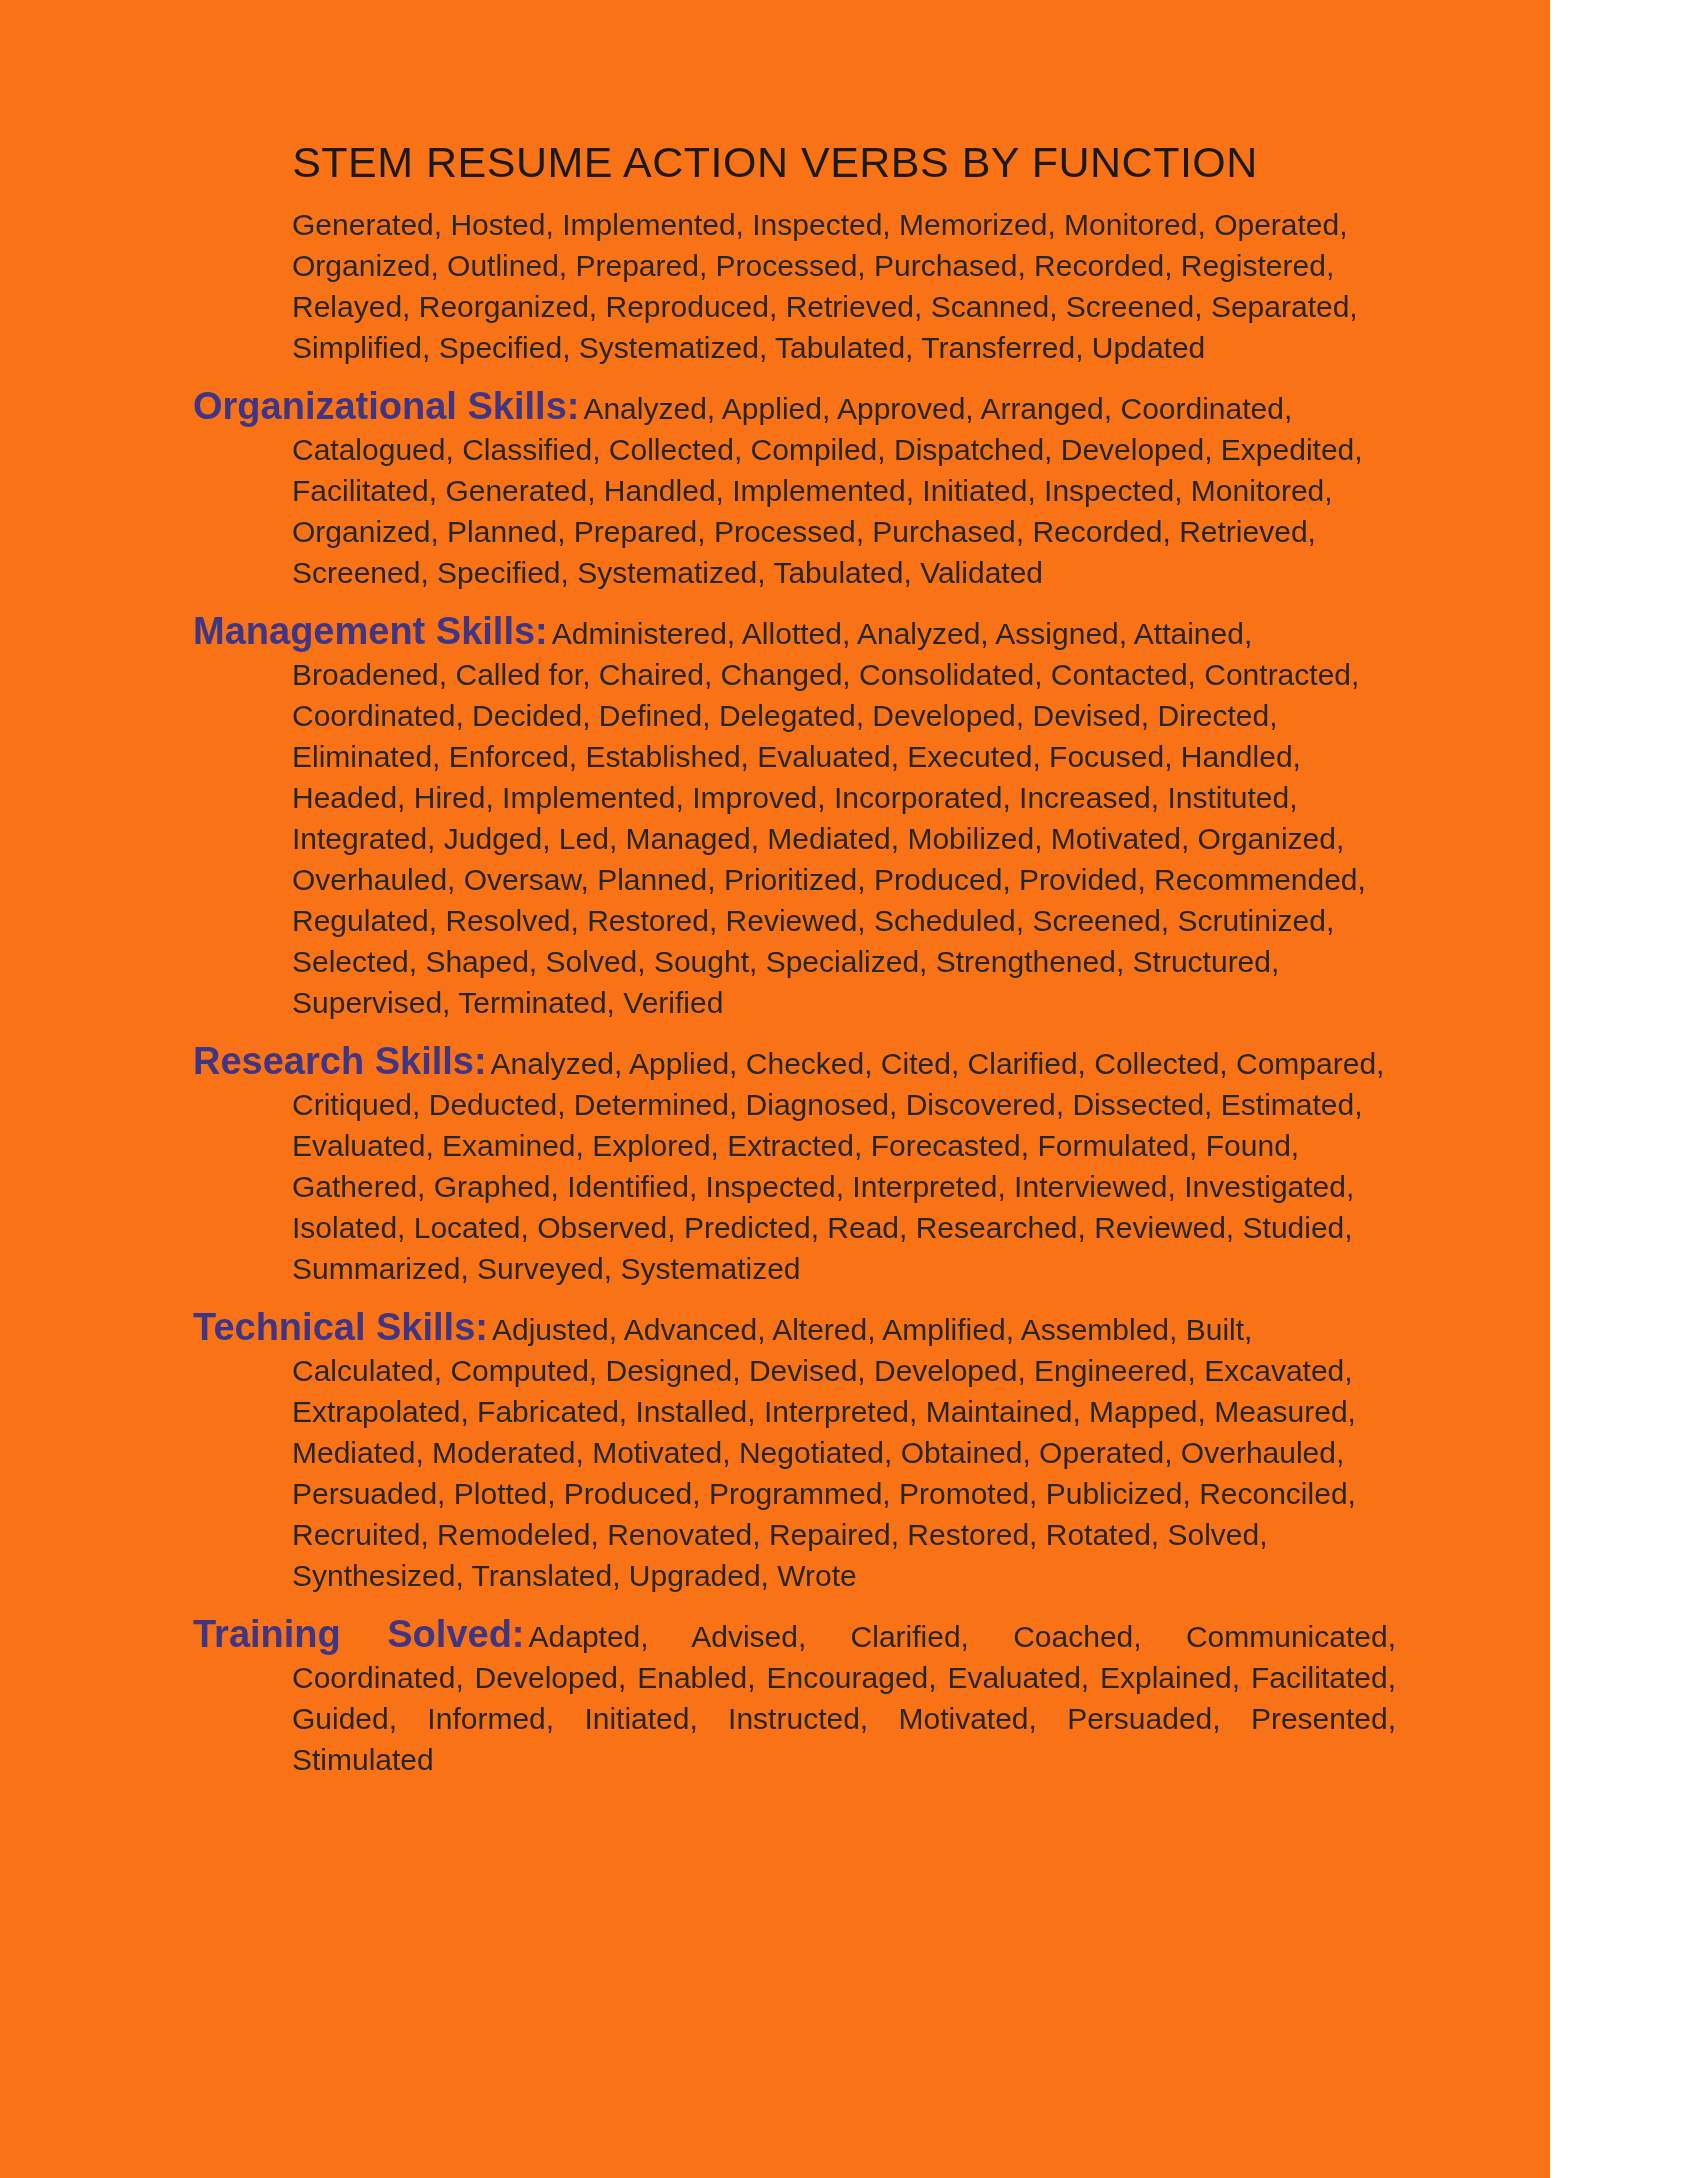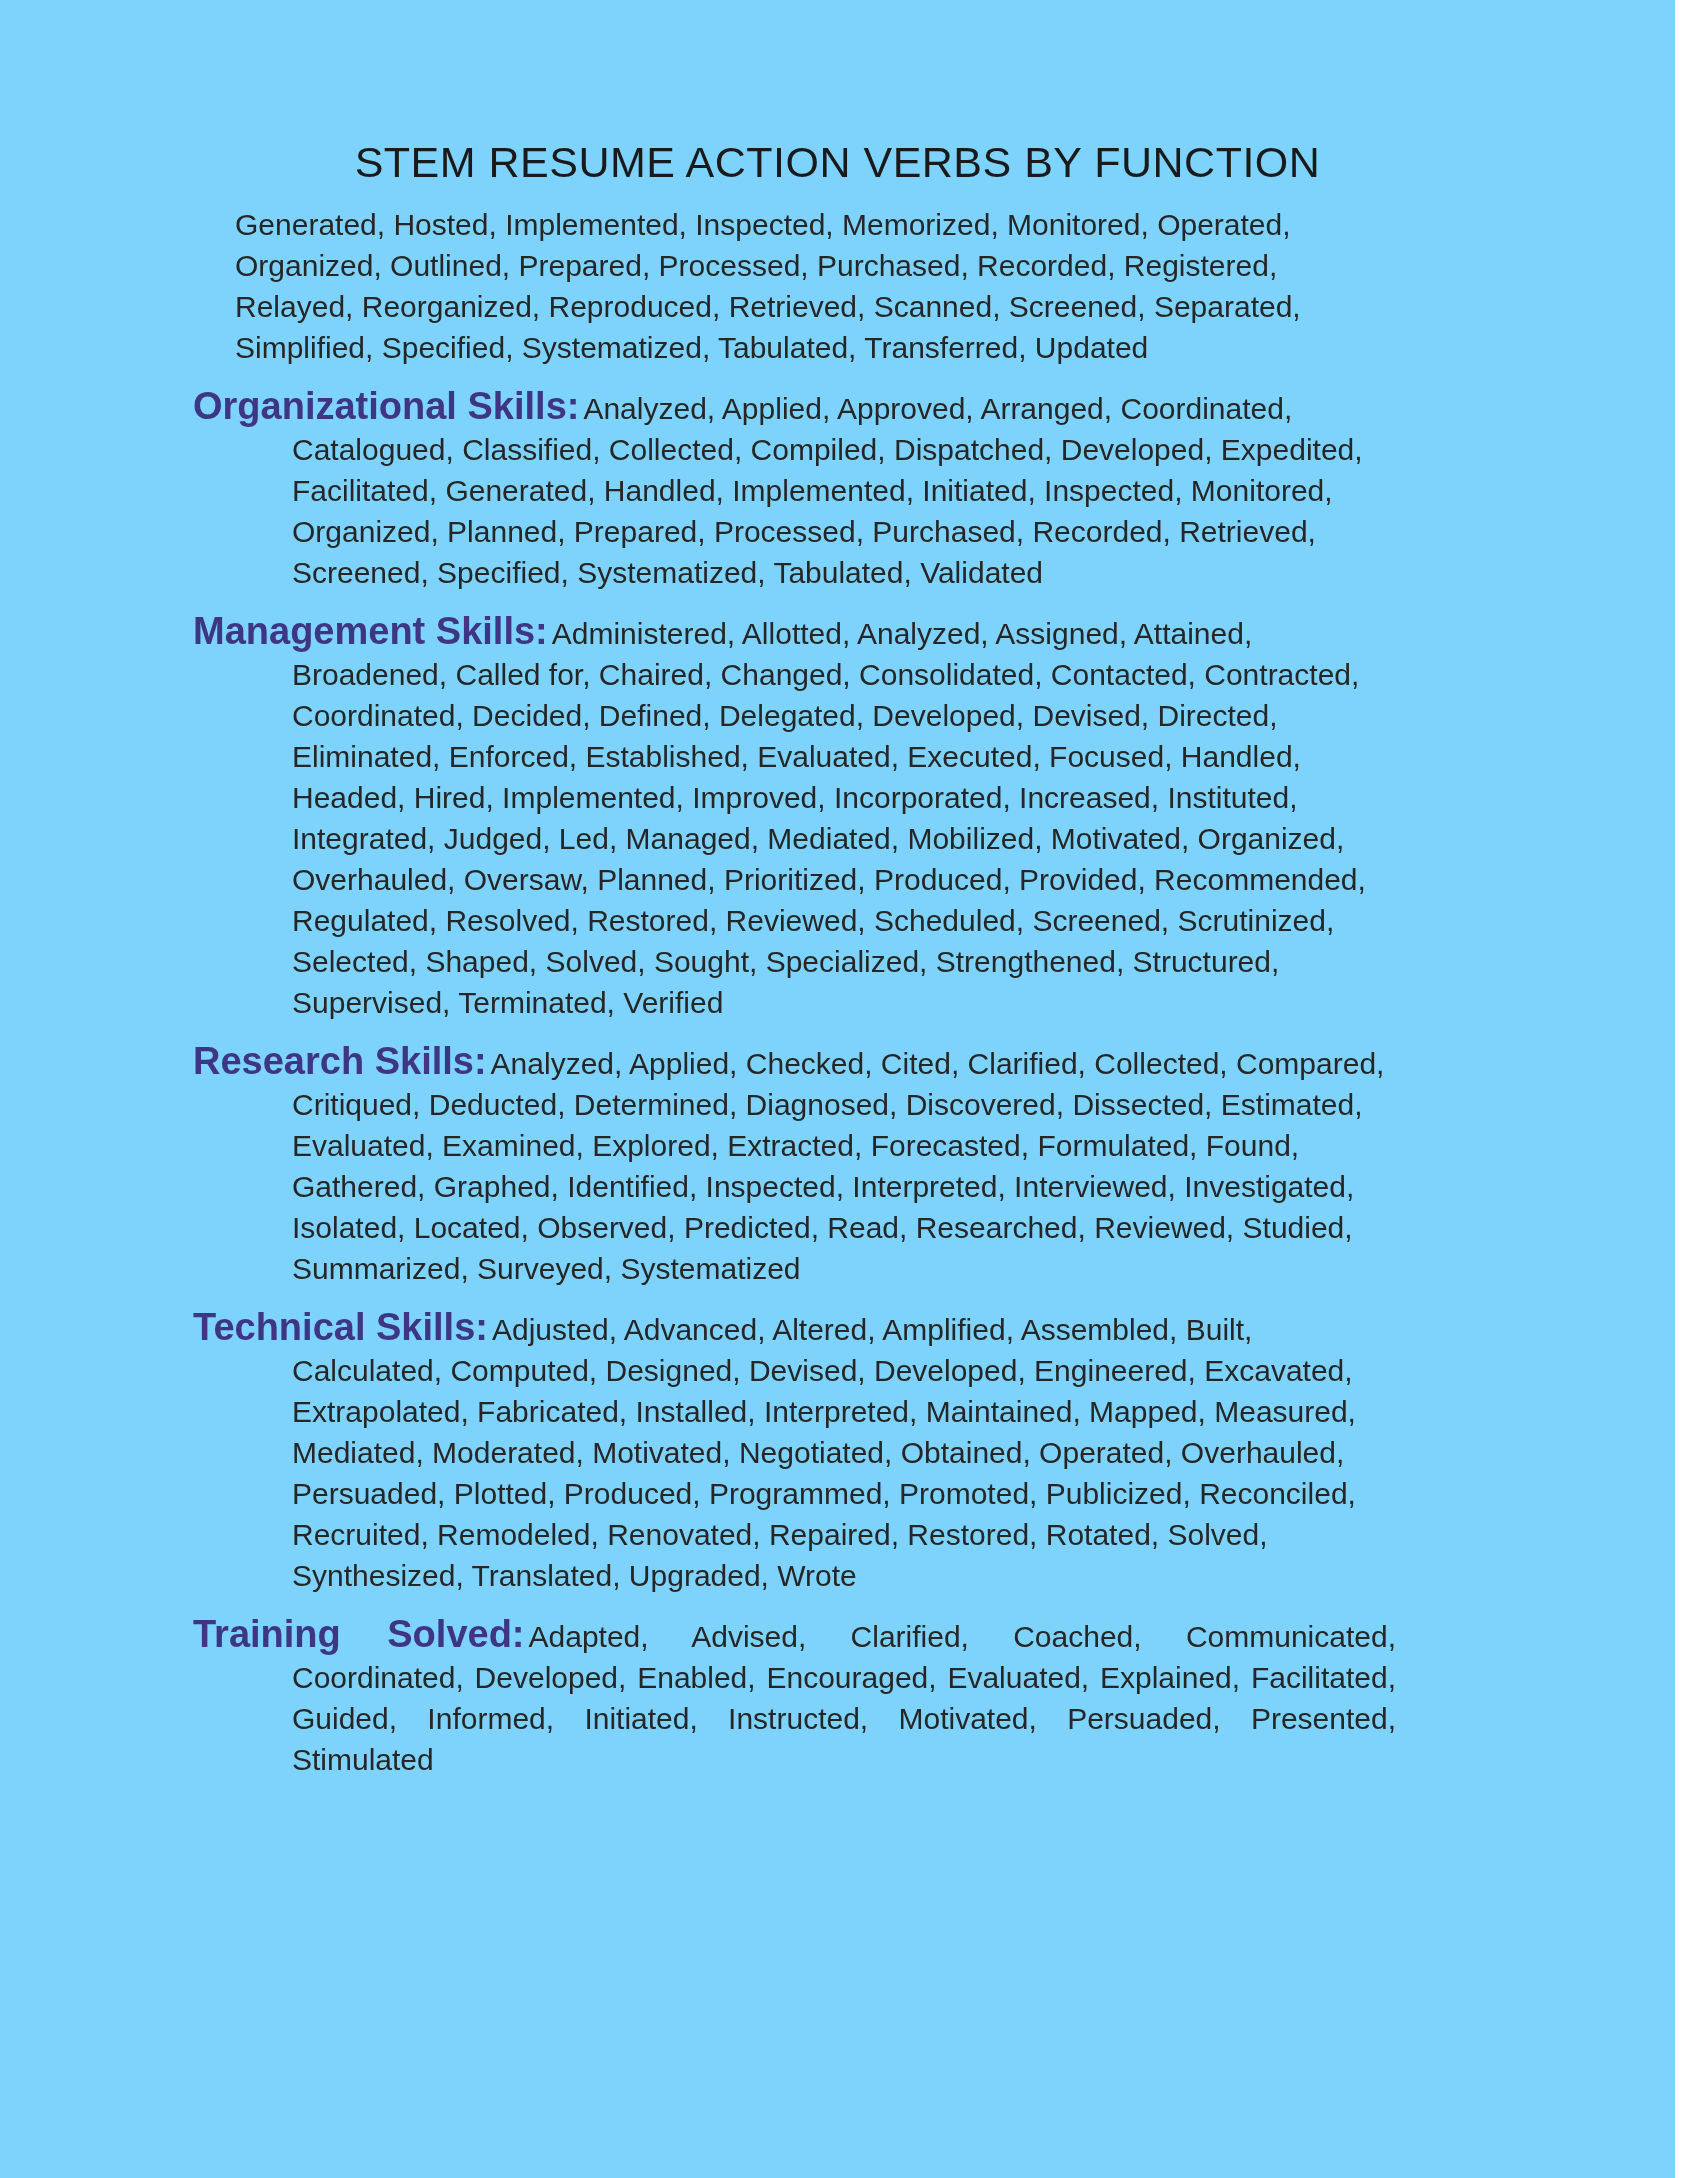--- a/index.html
+++ b/index.html
@@ -5,23 +5,23 @@
   :root{
     --heading-color:#3E3684;
     --body-color:#262626;
     --title-color:#1A1A1A;
     --reference-color:#474084;
   }
   *{margin:0;padding:0;box-sizing:border-box;}
   html,body{background:#ffffff;}
   .page{
     position:relative;
-    width:1675px;
+    width:1550px;
     height:2178px;
-    background:#7dd3fc;
+    background:#f97316;
     font-family:"Liberation Sans", sans-serif;
     color:var(--body-color);
     overflow:hidden;
   }
   .title{
     padding-top:137px;
     text-align:center;
     font-size:43px;
     line-height:51px;
     font-weight:400;
@@ -32,21 +32,21 @@
     margin-left:193px;
     width:1203px;
     margin-top:16px;
     font-size:30px;
     line-height:41px;
   }
   .para{
     margin-bottom:18px;
   }
   .intro{
-    margin-left:42px;
+    margin-left:99px;
   }
   .section{
     padding-left:99px;
     text-indent:-99px;
   }
   .section .heading{
     color:var(--heading-color);
     font-weight:700;
     font-size:38px;
     margin-right:4px;

